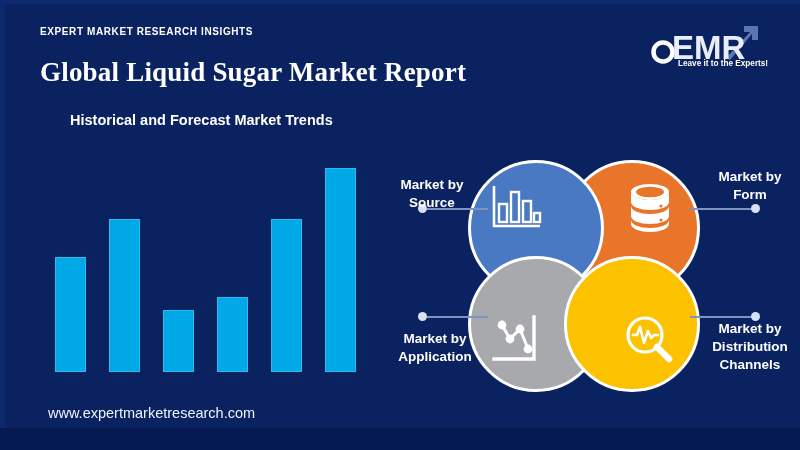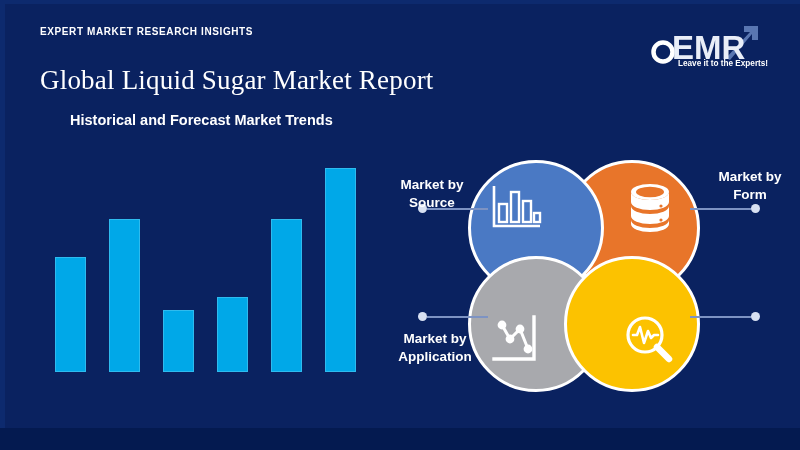--- a/index.html
+++ b/index.html
@@ -32,24 +32,23 @@
   
   .kicker {
     position:absolute; left:40px; top:26px;
     font-size:10px; font-weight:bold;
     letter-spacing:0.6px;
     color:#ffffff;
   }
   .title {
     position:absolute; left:40px; top:57px;
     font-family:"Liberation Serif", serif;
-    font-size:27px; font-weight:normal;
+    font-size:27px; font-weight:bold;
     color:#ffffff;
     letter-spacing:0.2px;
-    margin-top:8px;
   }
 
   
   .logo {
     position:absolute; right:24px; top:14px;
     width:128px; height:58px;
   }
   .logo svg { display:block; }
 
   
@@ -174,20 +173,21 @@
 
   <div id="barchart">
       <div class="bar" style="left: 0px; height: 115px; background: rgb(0, 168, 232);"></div>
       <div class="bar" style="left: 54px; height: 153px; background: rgb(0, 168, 232);"></div>
       <div class="bar" style="left: 108px; height: 62px; background: rgb(0, 168, 232);"></div>
       <div class="bar" style="left: 162px; height: 75px; background: rgb(0, 168, 232);"></div>
       <div class="bar" style="left: 216px; height: 153px; background: rgb(0, 168, 232);"></div>
       <div class="bar" style="left: 270px; height: 204px; background: rgb(0, 168, 232);"></div>
     </div>
 
+  <div class="url">www.expertmarketresearch.com</div>
 
   <div id="venn">
 
     <div class="vcircle vc-tl">
       <span class="vicon">
         <svg width="52" height="48" viewBox="0 0 52 48" xmlns="http://www.w3.org/2000/svg">
           <path d="M4 2 L4 42 L50 42" fill="none" stroke="#ffffff" stroke-width="2.6"></path>
           <rect x="9" y="20" width="8" height="18" fill="none" stroke="#ffffff" stroke-width="2.4"></rect>
           <rect x="21" y="8" width="8" height="30" fill="none" stroke="#ffffff" stroke-width="2.4"></rect>
           <rect x="33" y="17" width="8" height="21" fill="none" stroke="#ffffff" stroke-width="2.4"></rect>
@@ -251,14 +251,15 @@
     <div class="cdot"></div>
   </div>
   <div class="conn conn-rb">
     <div class="cline"></div>
     <div class="cdot"></div>
   </div>
 
   <div class="vlabel lt">Market by Source</div>
   <div class="vlabel lb">Market by Application</div>
   <div class="vlabel rt">Market by Form</div>
+  <div class="vlabel rb">Market by Distribution Channels</div>
 
 </div>
 
 </body></html>

